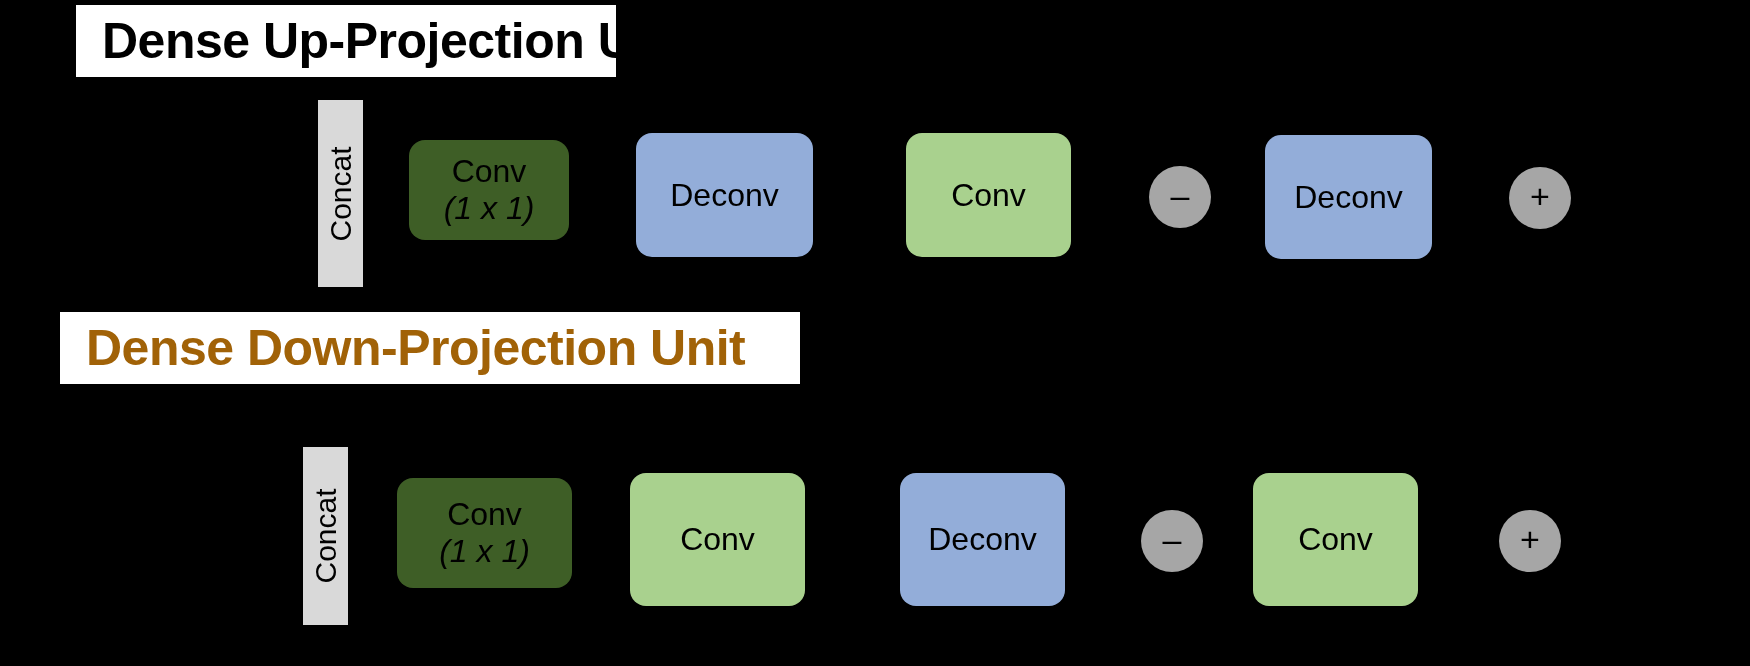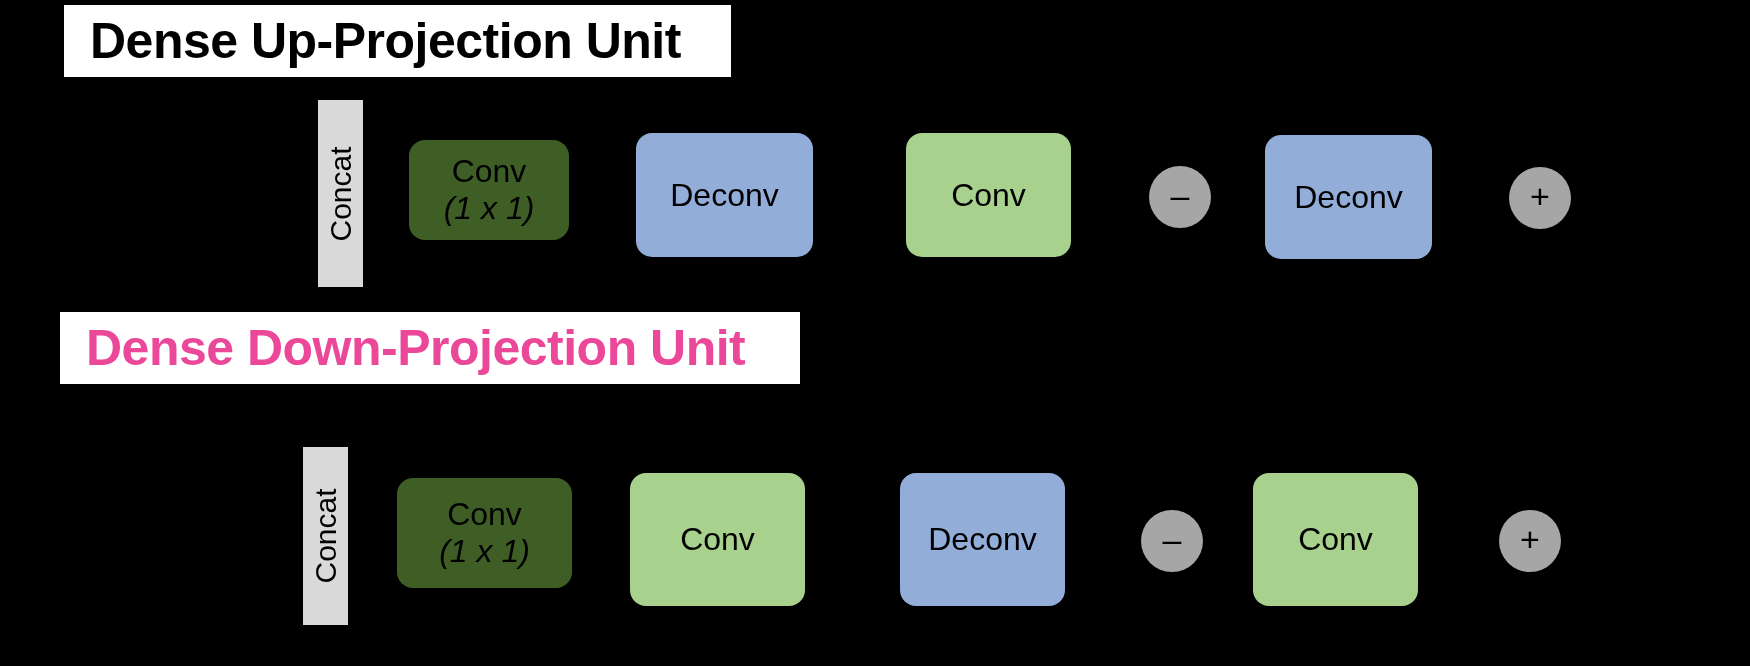--- a/index.html
+++ b/index.html
@@ -90,21 +90,21 @@
     font-weight: normal;
     line-height: 1;
     display: block;
     margin-top: -4px;
   }
 </style>
 </head>
 <body>
 
 <div id="canvas" style="width: 1750px; height: 666px; background: rgb(0, 0, 0);">
-    <div class="title-bar" style="left: 64px; top: 5px; width: 667px; height: 72px; background: rgb(255, 255, 255);">
+    <div class="title-bar" style="left: 76px; top: 5px; width: 540px; height: 72px; background: rgb(255, 255, 255);">
       <span class="title-text" style="color: rgb(0, 0, 0);">Dense Up-Projection Unit</span>
     </div>
     <div class="concat-bar" style="left: 318px; top: 100px; width: 45px; height: 187px; background: rgb(217, 217, 217);">
       <span class="concat-text">Concat</span>
     </div>
     <div class="node-box" style="left: 409px; top: 140px; width: 160px; height: 100px; background: rgb(62, 94, 38);">
       <span class="node-label">Conv</span>
       <span class="node-sublabel">(1 x 1)</span>
     </div>
     <div class="node-box" style="left: 636px; top: 133px; width: 177px; height: 124px; background: rgb(147, 173, 217);">
@@ -116,21 +116,21 @@
     <div class="node-box" style="left: 1265px; top: 135px; width: 167px; height: 124px; background: rgb(147, 173, 217);">
       <span class="node-label">Deconv</span>
     </div>
     <div class="op-circle" style="left: 1149px; top: 166px; width: 62px; height: 62px; background: rgb(166, 166, 166);">
       <span class="op-symbol">–</span>
     </div>
     <div class="op-circle" style="left: 1509px; top: 167px; width: 62px; height: 62px; background: rgb(166, 166, 166);">
       <span class="op-symbol">+</span>
     </div>
     <div class="title-bar" style="left: 60px; top: 312px; width: 740px; height: 72px; background: rgb(255, 255, 255);">
-      <span class="title-text" style="color: #ec4899;">Dense Down-Projection Unit</span>
+      <span class="title-text" style="color: #a16207;">Dense Down-Projection Unit</span>
     </div>
     <div class="concat-bar" style="left: 303px; top: 447px; width: 45px; height: 178px; background: rgb(217, 217, 217);">
       <span class="concat-text">Concat</span>
     </div>
     <div class="node-box" style="left: 397px; top: 478px; width: 175px; height: 110px; background: rgb(62, 94, 38);">
       <span class="node-label">Conv</span>
       <span class="node-sublabel">(1 x 1)</span>
     </div>
     <div class="node-box" style="left: 630px; top: 473px; width: 175px; height: 133px; background: rgb(169, 209, 142);">
       <span class="node-label">Conv</span>

